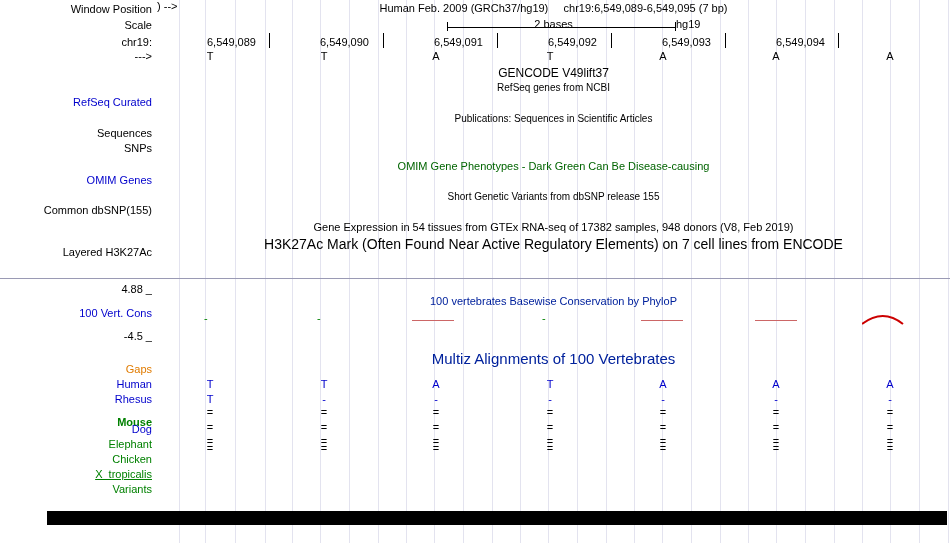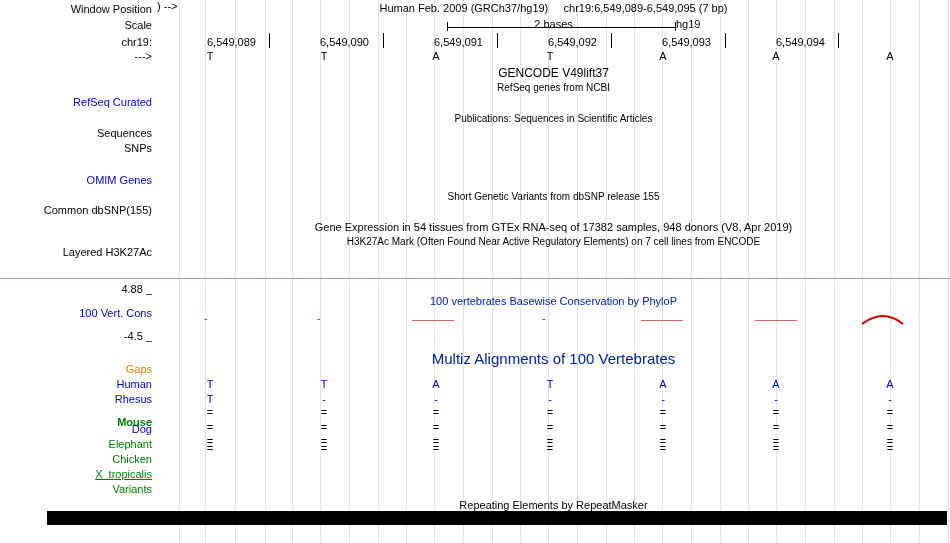--- a/index.html
+++ b/index.html
@@ -219,23 +219,24 @@
     <div class="base-letter black" style="left:271px; top:50px;">A</div>
     <div class="base-letter black" style="left:385px; top:50px;">T</div>
     <div class="base-letter black" style="left:498px; top:50px;">A</div>
     <div class="base-letter black" style="left:611px; top:50px;">A</div>
     <div class="base-letter black" style="left:725px; top:50px;">A</div>
 
     
     <div class="centertext black" style="top:66px; font-size:12px;">GENCODE V49lift37</div>
     <div class="centertext black" style="top:113px; font-size:10px;">Publications: Sequences in Scientific Articles</div>
     <div class="centertext black" style="top:82px; font-size:10px;">RefSeq genes from NCBI</div>
+    <div class="centertext darkgreen" style="top:160px; font-size:11px;">OMIM Gene Phenotypes - Dark Green Can Be Disease-causing</div>
     <div class="centertext black" style="top:191px; font-size:10px;">Short Genetic Variants from dbSNP release 155</div>
-    <div class="centertext black" style="top:221px; font-size:11px;">Gene Expression in 54 tissues from GTEx RNA-seq of 17382 samples, 948 donors (V8, Apr 2019)</div>
-    <div class="centertext black" style="top:236px; font-size:10px;">H3K27Ac Mark (Often Found Near Active Regulatory Elements) on 7 cell lines from ENCODE</div>
+    <div class="centertext black" style="top:221px; font-size:11px;">Gene Expression in 54 tissues from GTEx RNA-seq of 17382 samples, 948 donors (V8, Feb 2019)</div>
+    <div class="centertext black" style="top:236px; font-size:14px;">H3K27Ac Mark (Often Found Near Active Regulatory Elements) on 7 cell lines from ENCODE</div>
 
     
     <div class="sep" style="left:-157px; top:278px;"></div>
 
     
     <div class="centertext darkblue" style="top:283px; font-size:11px;">100 vertebrates Basewise Conservation by PhyloP</div>
     <div class="lbl black" style="position:absolute; left:-50px; top:283px; width:45px; text-align:right;">4.88 _</div>
     <div class="lbl black" style="position:absolute; left:-50px; top:330px; width:45px; text-align:right;">-4.5 _</div>
 
     
@@ -296,17 +297,16 @@
 
     <div class="align-row black" style="left:45px;  top:442px;">=</div>
     <div class="align-row black" style="left:159px; top:442px;">=</div>
     <div class="align-row black" style="left:271px; top:442px;">=</div>
     <div class="align-row black" style="left:385px; top:442px;">=</div>
     <div class="align-row black" style="left:498px; top:442px;">=</div>
     <div class="align-row black" style="left:611px; top:442px;">=</div>
     <div class="align-row black" style="left:725px; top:442px;">=</div>
 
     
-    <div class="centertext black" style="top:499px; font-size:11px;">Repeating Elements by RepeatMasker</div>
     <div class="repeat-bar" style="left:-110px; top:511px; width:900px;"></div>
 
   </div>
 </div>
 
 </body></html>

